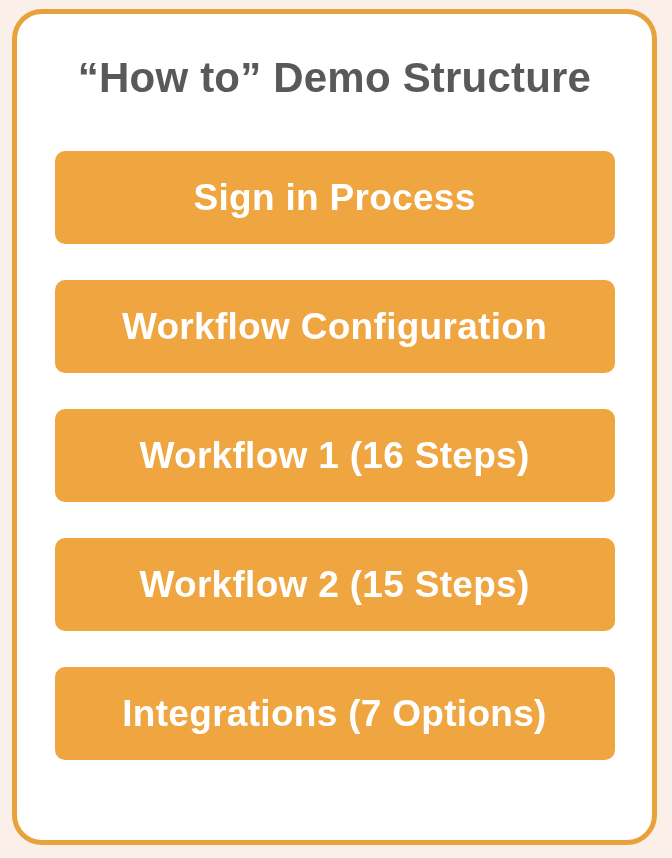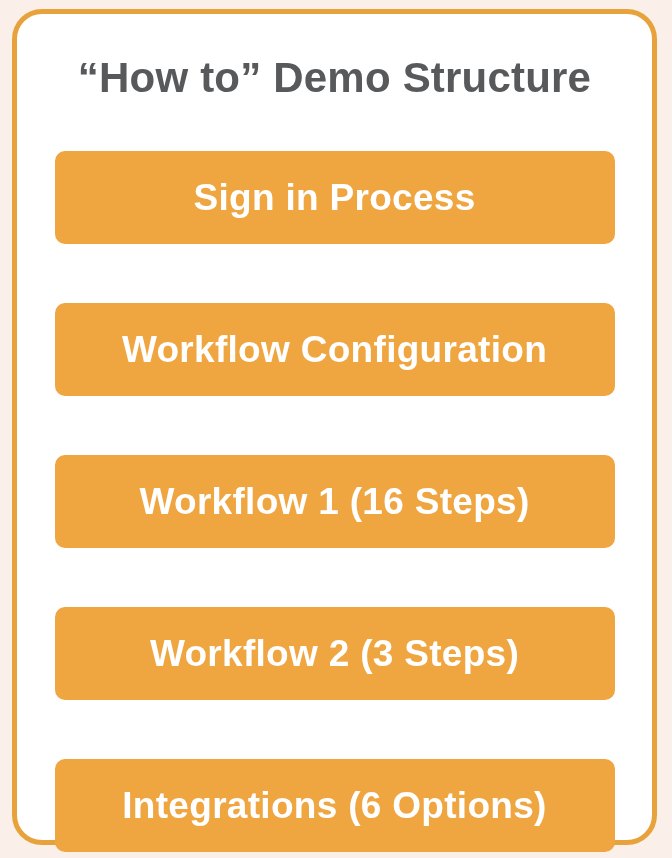--- a/index.html
+++ b/index.html
@@ -47,21 +47,21 @@
     line-height: 56px;
     font-weight: bold;
     color: var(--title-color);
     letter-spacing: 0.2px;
     text-align: center;
     white-space: nowrap;
   }
   .nodes {
     display: flex;
     flex-direction: column;
-    gap: 59px;
+    gap: 36px;
     align-items: flex-end;
   }
   .node {
     width: 560px;
     height: 93px;
     background: var(--node-bg);
     border-radius: 10px;
     color: var(--node-text);
     font-size: 37px;
     font-weight: bold;
@@ -76,17 +76,17 @@
 </head>
 <body>
 
 <div class="page">
   <div class="card">
     <h1 class="title">“How to” Demo Structure</h1>
     <div class="nodes">
       <div class="node">Sign in Process</div>
       <div class="node">Workflow Configuration</div>
       <div class="node">Workflow 1 (16 Steps)</div>
-      <div class="node">Workflow 2 (3 Steps)</div>
-      <div class="node">Integrations (6 Options)</div>
+      <div class="node">Workflow 2 (15 Steps)</div>
+      <div class="node">Integrations (7 Options)</div>
     </div>
   </div>
 </div>
 
 </body></html>

